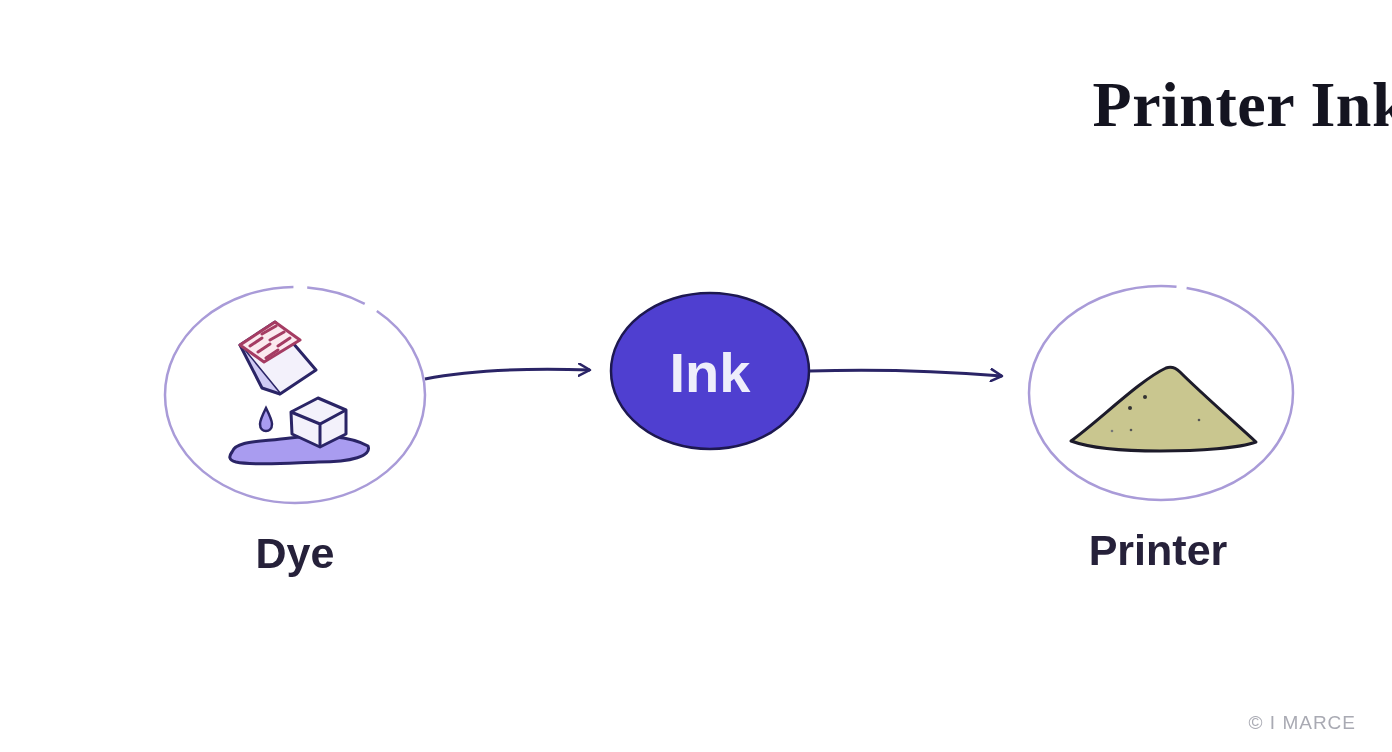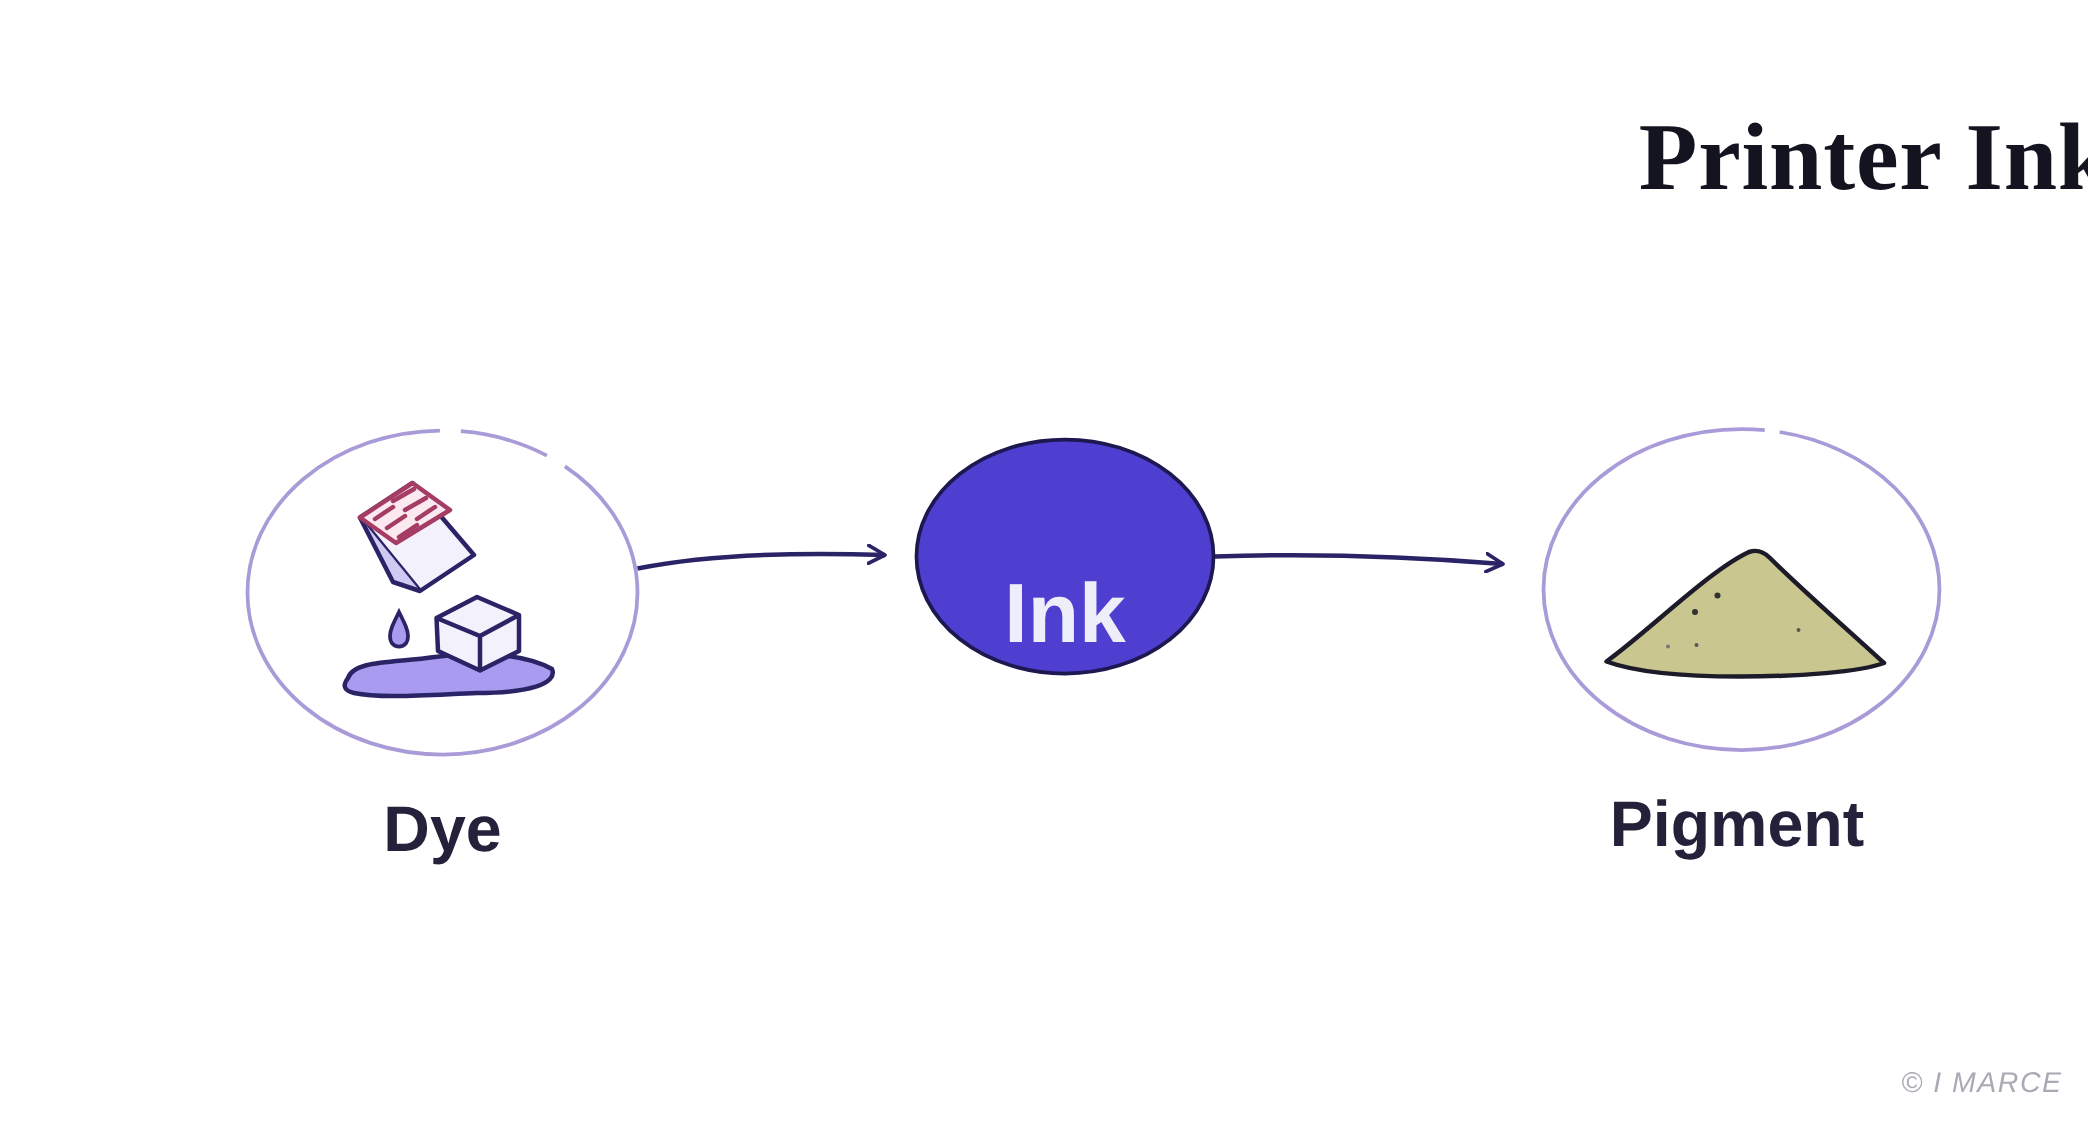--- a/index.html
+++ b/index.html
@@ -1,20 +1,20 @@
 <!DOCTYPE html>
 <html><head>
 <meta charset="utf-8">
 <style>
   html,body{margin:0;padding:0;background:#ffffff;}
   body{width:1392px;height:752px;position:relative;overflow:hidden;font-family:"Liberation Sans",sans-serif;}
   .title{position:absolute;left:16px;width:1392px;top:68px;text-align:right;font-size:64px;font-weight:bold;color:#141420;letter-spacing:0.5px;font-family:Liberation Serif, serif;}
   svg.diagram{position:absolute;left:0;top:0;}
   .label{position:absolute;font-size:43px;font-weight:bold;color:#26213a;text-align:center;}
-  .watermark{position:absolute;right:17px;top:712px;font-size:19px;color:#a9aab3;letter-spacing:1px;font-style:italic;}
+  .watermark{position:absolute;right:36px;top:712px;font-size:19px;color:#a9aab3;letter-spacing:1px;}
 </style>
 </head>
 <body>
 
 <div class="title">Printer Ink</div>
 
 <svg class="diagram" width="1392" height="752" viewBox="0 0 1392 752">
   <defs>
     <marker id="arrowhead" markerWidth="14" markerHeight="14" refX="12" refY="7" orient="auto" markerUnits="userSpaceOnUse">
       <path d="M1,1 L12,7 L1,13" fill="none" stroke="#2a2466" stroke-width="2.5" stroke-linecap="round" stroke-linejoin="round"></path>
@@ -52,17 +52,17 @@
       <path d="M1071,441 C1100,420 1140,380 1166,368 C1172,366 1176,368 1180,372 C1200,392 1232,420 1256,442 C1240,448 1200,451 1160,451 C1120,451 1090,448 1071,441 Z" fill="#c9c68f" stroke="#1d1b2a" stroke-width="3" stroke-linejoin="round"></path>
       <circle cx="1145" cy="397" r="2" fill="#333"></circle>
       <circle cx="1130" cy="408" r="2" fill="#333"></circle>
       <circle cx="1131" cy="430" r="1.3" fill="#555"></circle>
       <circle cx="1199" cy="420" r="1.3" fill="#555"></circle>
       <circle cx="1112" cy="431" r="1.3" fill="#777"></circle>
     </g>
   </g>
 </svg>
 
-<div class="label" style="left:611px;top:340px;width:198px;font-size:56px;color:#eeeefb;margin-top:36px;">Ink</div>
+<div class="label" style="left:611px;top:340px;width:198px;font-size:56px;color:#eeeefb;">Ink</div>
 <div class="label" style="left:195px;top:529px;width:200px;">Dye</div>
-<div class="label" style="left:1058px;top:526px;width:200px;">Pigment</div>
+<div class="label" style="left:1058px;top:526px;width:200px;">Printer</div>
 
 <div class="watermark">© I MARCE</div>
 
 </body></html>

